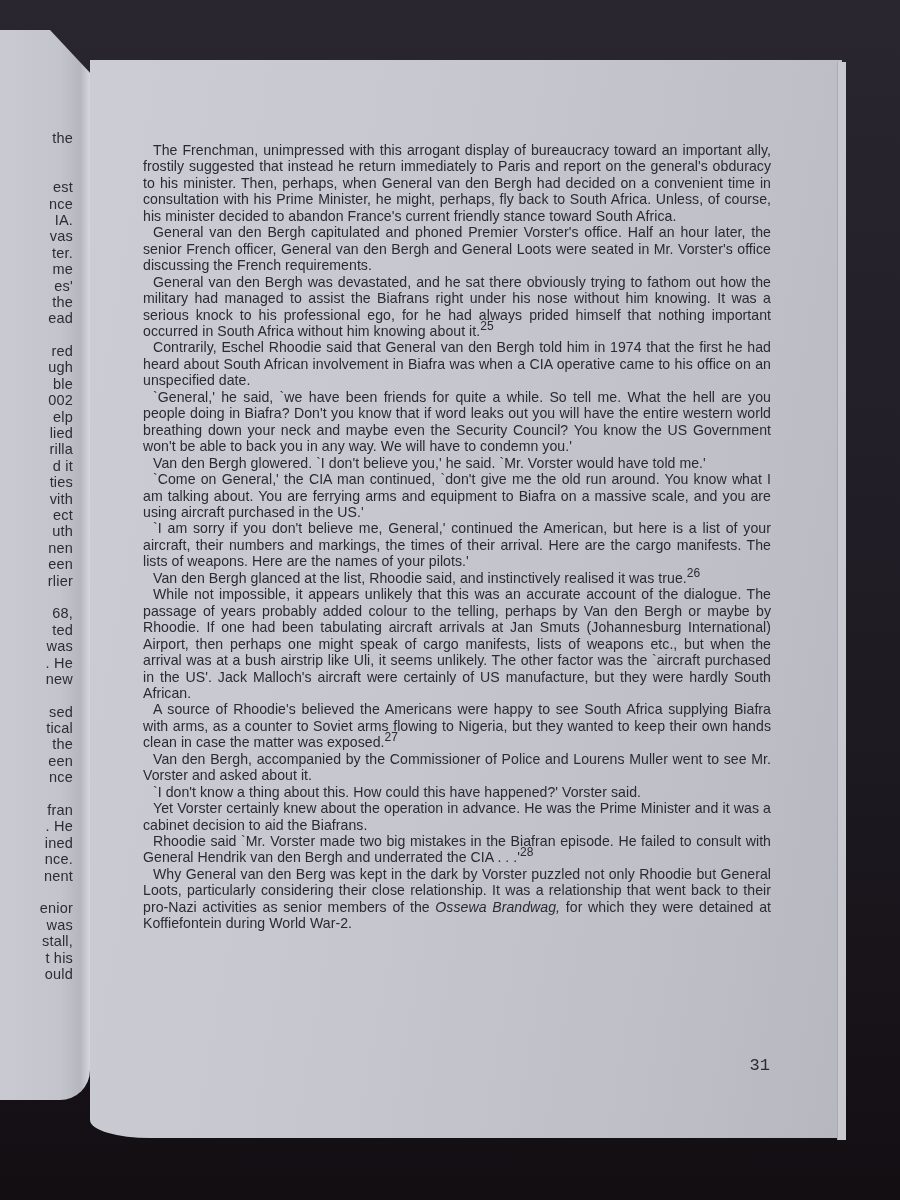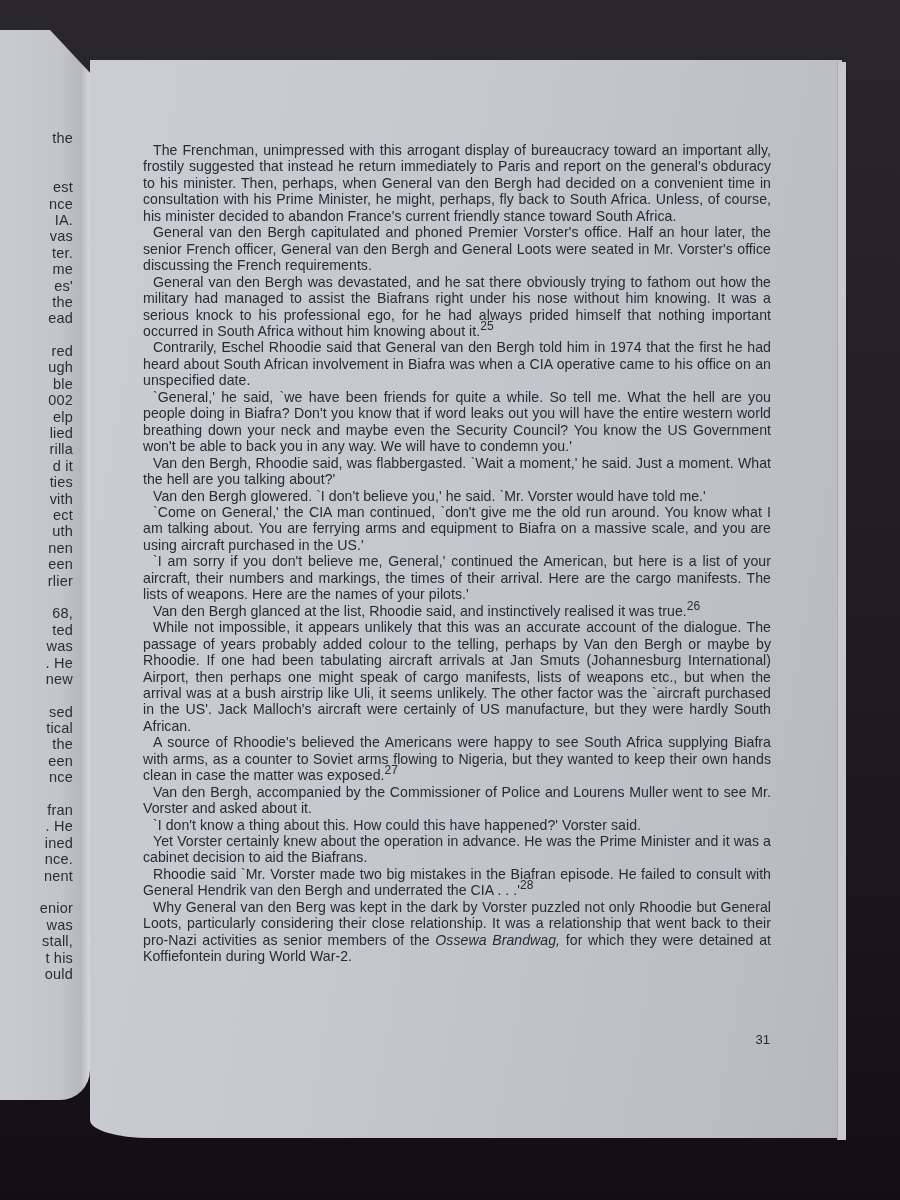--- a/index.html
+++ b/index.html
@@ -31,22 +31,22 @@
   }
   .text {
     position: absolute; left: 53px; top: 82px; width: 628px;
     color: #2a2a32; font-size: 14.1px; line-height: 16.45px;
     text-align: justify; letter-spacing: 0.05px;
   }
   .text p { margin: 0; text-indent: 10px; }
   .text sup { font-size: 12px; line-height: 0; vertical-align: super; }
   .text em { font-style: italic; }
   .page-number {
-    position: absolute; right: 72px; top: 972px;
-    font-family: Liberation Sans, sans-serif; font-size: 13px; color: #2a2a32;
+    position: absolute; right: 72px; top: 996px;
+    font-family: Liberation Mono, monospace; font-size: 17px; color: #2a2a32;
   }
 </style>
 </head>
 <body>
 
 <div class="left-page">
   <div class="lines" id="left-lines">
       <div class="ln">the</div>
       <div class="gap"></div>
       <div class="gap"></div>
@@ -102,21 +102,20 @@
     </div>
 </div>
 
 <div class="right-page">
   <div class="text">
     <p><span>The Frenchman, unimpressed with this arrogant display of bureaucracy toward an important ally, frostily suggested that instead he return immediately to Paris and report on the general's obduracy to his minister. Then, perhaps, when General van den Bergh had decided on a convenient time in consultation with his Prime Minister, he might, perhaps, fly back to South Africa. Unless, of course, his minister decided to abandon France's current friendly stance toward South Africa.</span></p>
     <p><span>General van den Bergh capitulated and phoned Premier Vorster's office. Half an hour later, the senior French officer, General van den Bergh and General Loots were seated in Mr. Vorster's office discussing the French requirements.</span></p>
     <p><span>General van den Bergh was devastated, and he sat there obviously trying to fathom out how the military had managed to assist the Biafrans right under his nose without him knowing. It was a serious knock to his professional ego, for he had always prided himself that nothing important occurred in South Africa without him knowing about it.</span><sup>25</sup></p>
     <p><span>Contrarily, Eschel Rhoodie said that General van den Bergh told him in 1974 that the first he had heard about South African involvement in Biafra was when a CIA operative came to his office on an unspecified date.</span></p>
     <p><span>`General,' he said, `we have been friends for quite a while. So tell me. What the hell are you people doing in Biafra? Don't you know that if word leaks out you will have the entire western world breathing down your neck and maybe even the Security Council? You know the US Government won't be able to back you in any way. We will have to condemn you.'</span></p>
-    <p><span>Van den Bergh, Rhoodie said, was flabbergasted. `Wait a moment,' he said. Just a moment. What the hell are you talking about?'</span></p>
     <p><span>Van den Bergh glowered. `I don't believe you,' he said. `Mr. Vorster would have told me.'</span></p>
     <p><span>`Come on General,' the CIA man continued, `don't give me the old run around. You know what I am talking about. You are ferrying arms and equipment to Biafra on a massive scale, and you are using aircraft purchased in the US.'</span></p>
     <p><span>`I am sorry if you don't believe me, General,' continued the American, but here is a list of your aircraft, their numbers and markings, the times of their arrival. Here are the cargo manifests. The lists of weapons. Here are the names of your pilots.'</span></p>
     <p><span>Van den Bergh glanced at the list, Rhoodie said, and instinctively realised it was true.</span><sup>26</sup></p>
     <p><span>While not impossible, it appears unlikely that this was an accurate account of the dialogue. The passage of years probably added colour to the telling, perhaps by Van den Bergh or maybe by Rhoodie. If one had been tabulating aircraft arrivals at Jan Smuts (Johannesburg International) Airport, then perhaps one might speak of cargo manifests, lists of weapons etc., but when the arrival was at a bush airstrip like Uli, it seems unlikely. The other factor was the `aircraft purchased in the US'. Jack Malloch's aircraft were certainly of US manufacture, but they were hardly South African.</span></p>
     <p><span>A source of Rhoodie's believed the Americans were happy to see South Africa supplying Biafra with arms, as a counter to Soviet arms flowing to Nigeria, but they wanted to keep their own hands clean in case the matter was exposed.</span><sup>27</sup></p>
     <p><span>Van den Bergh, accompanied by the Commissioner of Police and Lourens Muller went to see Mr. Vorster and asked about it.</span></p>
     <p><span>`I don't know a thing about this. How could this have happened?' Vorster said.</span></p>
     <p><span>Yet Vorster certainly knew about the operation in advance. He was the Prime Minister and it was a cabinet decision to aid the Biafrans.</span></p>
     <p><span>Rhoodie said `Mr. Vorster made two big mistakes in the Biafran episode. He failed to consult with General Hendrik van den Bergh and underrated the CIA . . .'</span><sup>28</sup></p>

